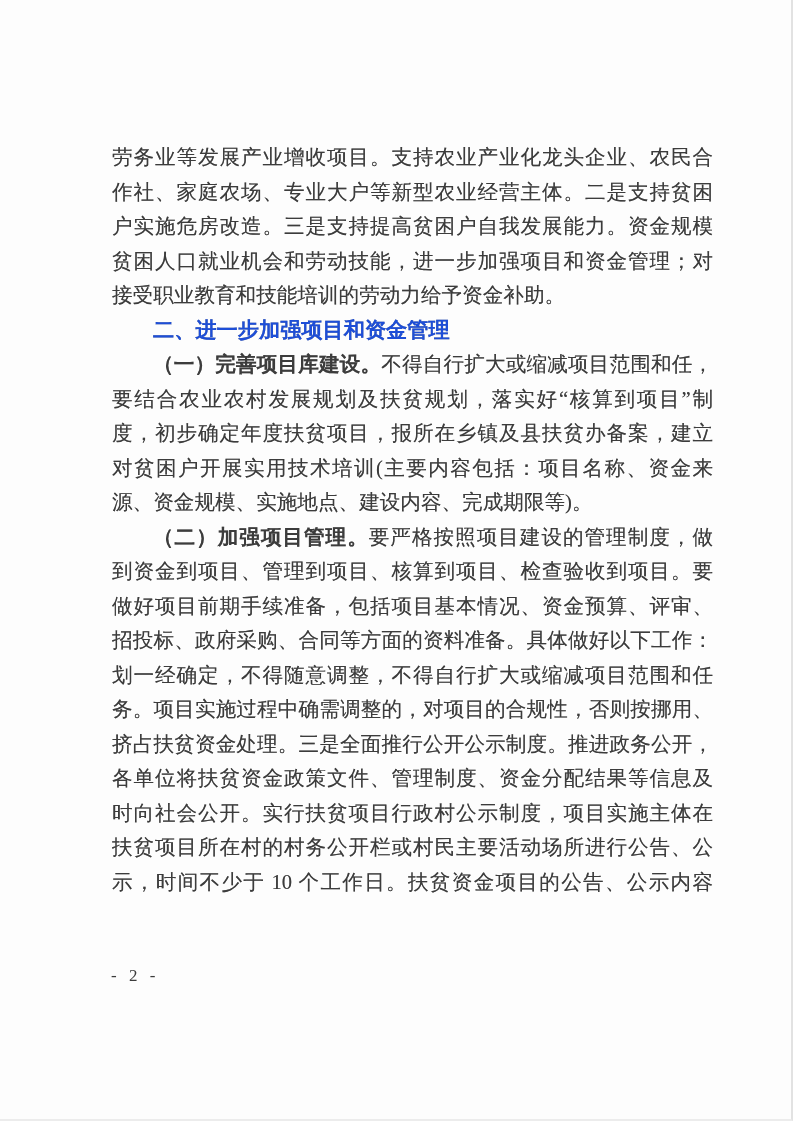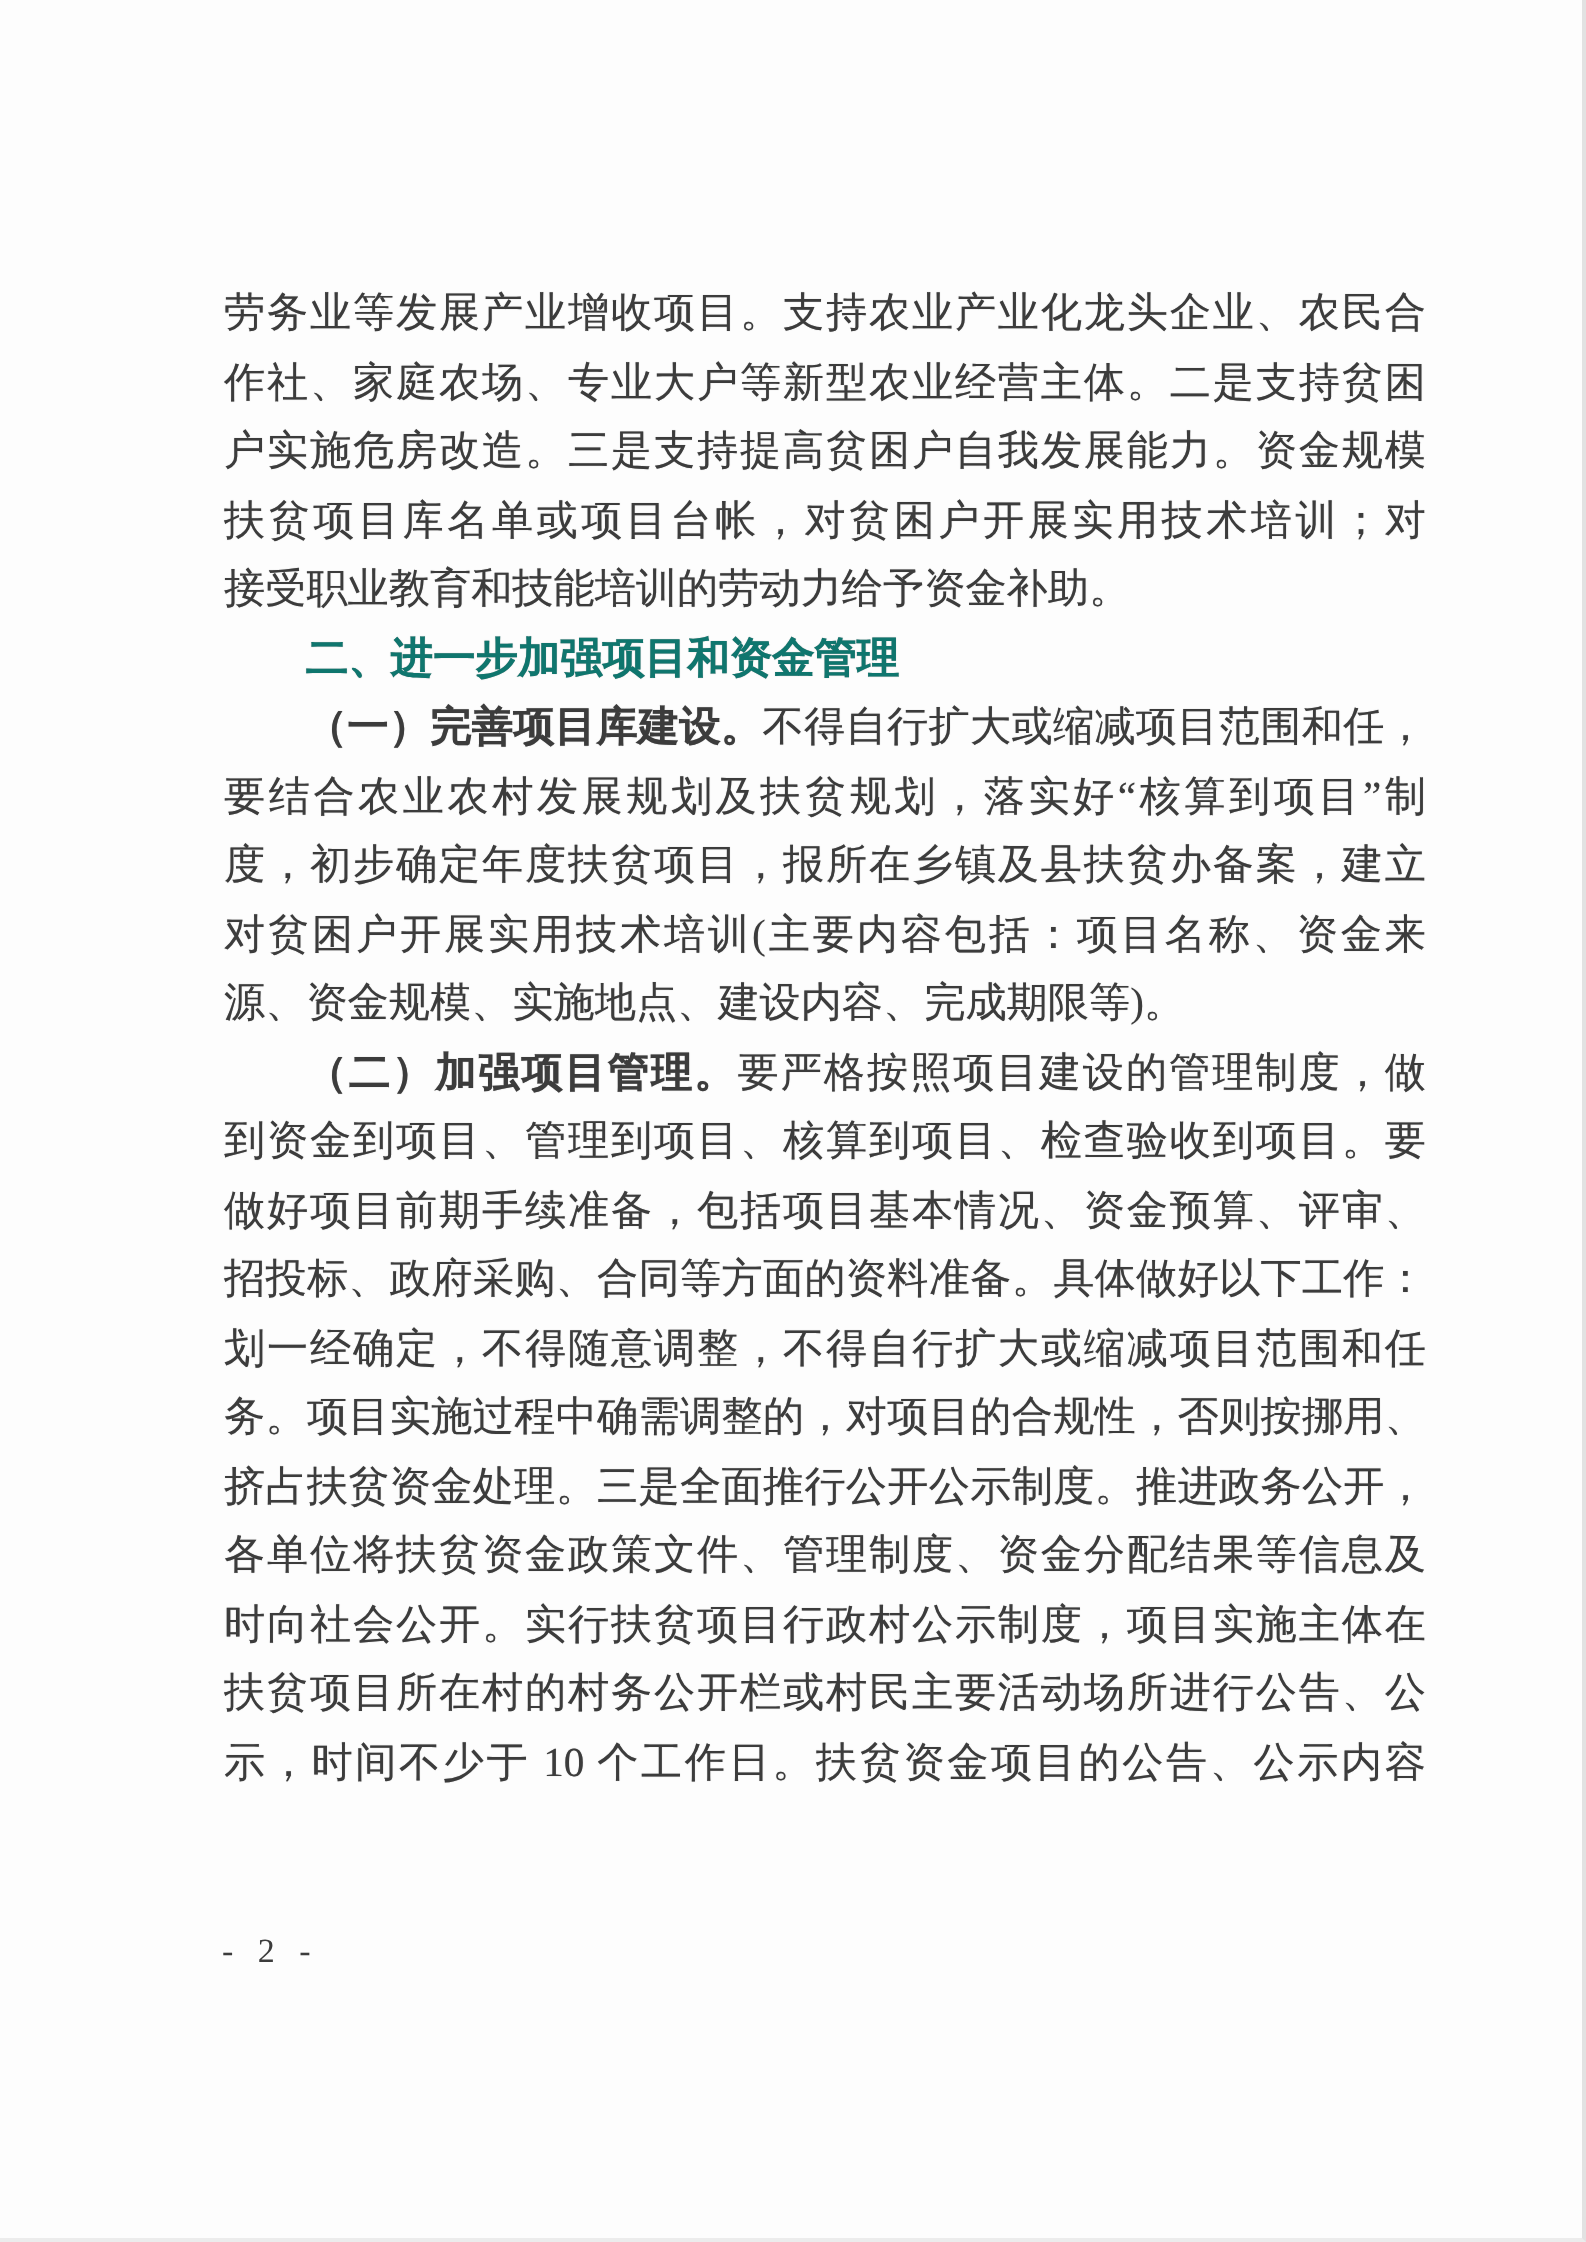--- a/index.html
+++ b/index.html
@@ -48,41 +48,41 @@
   .line.indent {
     text-indent: 41px;
   }
   .line .b {
     font-weight: bold;
   }
   .line.heading {
     font-family: "Liberation Sans", "DejaVu Sans", sans-serif;
     font-weight: bold;
     font-size: 21.2px;
-    color: #0f766e;
+    color: #1d4ed8;
   }
   .page-number {
     position: absolute;
     left: 111px;
     top: 966px;
     font-size: 17px;
     letter-spacing: 4px;
     color: #3c3c3c;
     font-family: "Liberation Serif", "DejaVu Serif", serif;
   }
 </style>
 </head>
 <body>
 
 <div class="page">
   <div class="text-block" id="text-block">
       <div class="line just"><span>劳务业等发展产业增收项目。支持农业产业化龙头企业、农民合</span></div>
       <div class="line just"><span>作社、家庭农场、专业大户等新型农业经营主体。二是支持贫困</span></div>
       <div class="line just"><span>户实施危房改造。三是支持提高贫困户自我发展能力。资金规模</span></div>
-      <div class="line just"><span>扶贫项目库名单或项目台帐，对贫困户开展实用技术培训；对</span></div>
+      <div class="line just"><span>贫困人口就业机会和劳动技能，进一步加强项目和资金管理；对</span></div>
       <div class="line"><span>接受职业教育和技能培训的劳动力给予资金补助。</span></div>
       <div class="line indent heading"><span class="b">二、进一步加强项目和资金管理</span></div>
       <div class="line just indent"><span class="b">（一）完善项目库建设。</span><span>不得自行扩大或缩减项目范围和任，</span></div>
       <div class="line just"><span>要结合农业农村发展规划及扶贫规划，落实好“核算到项目”制</span></div>
       <div class="line just"><span>度，初步确定年度扶贫项目，报所在乡镇及县扶贫办备案，建立</span></div>
       <div class="line just"><span>对贫困户开展实用技术培训(主要内容包括：项目名称、资金来</span></div>
       <div class="line"><span>源、资金规模、实施地点、建设内容、完成期限等)。</span></div>
       <div class="line just indent"><span class="b">（二）加强项目管理。</span><span>要严格按照项目建设的管理制度，做</span></div>
       <div class="line just"><span>到资金到项目、管理到项目、核算到项目、检查验收到项目。要</span></div>
       <div class="line just"><span>做好项目前期手续准备，包括项目基本情况、资金预算、评审、</span></div>

